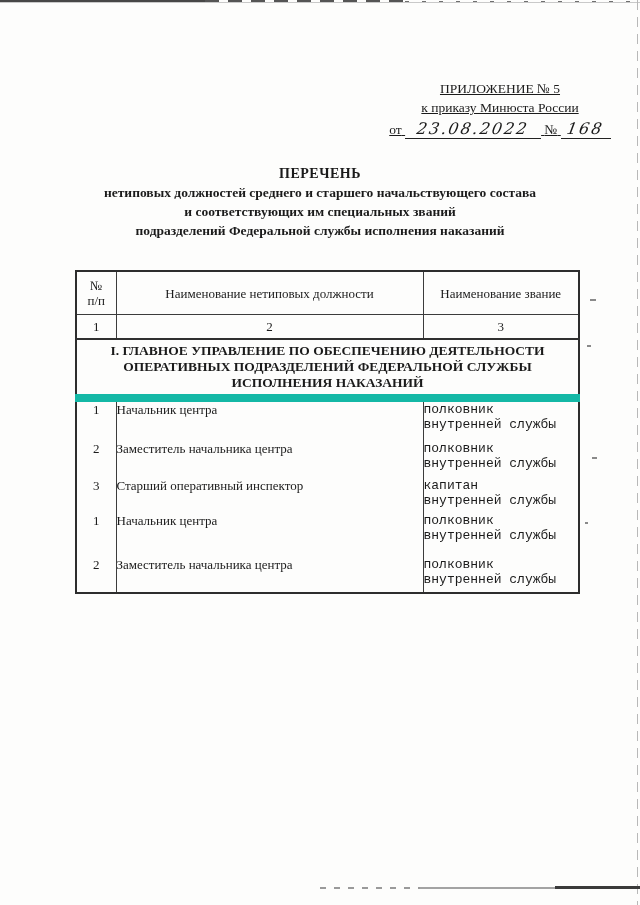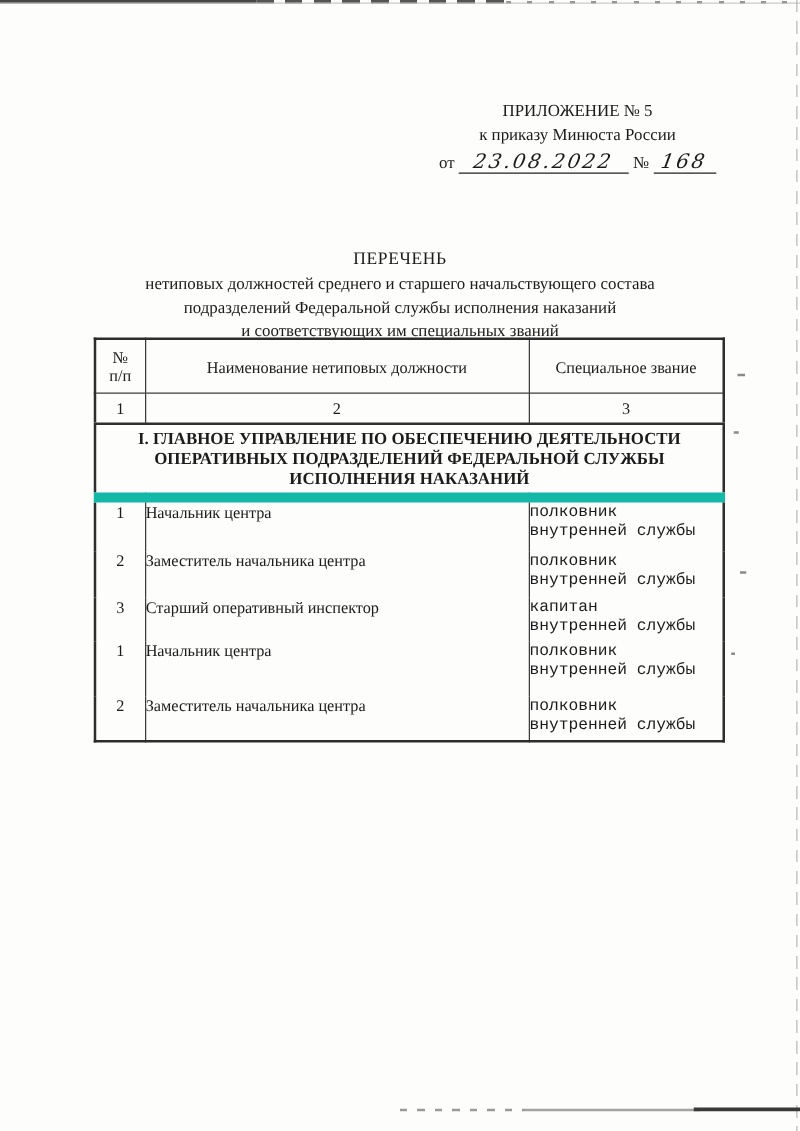--- a/index.html
+++ b/index.html
@@ -25,38 +25,38 @@
     background:repeating-linear-gradient(90deg,#9a9a9a 0 6px,transparent 6px 14px);}
   .art-bottom-b{left:420px;top:887px;width:140px;height:2px;background:#a3a3a3;}
   .art-bottom-c{left:555px;top:886px;width:85px;height:3px;background:#3a3a3a;}
   .speck{background:#8a8a8a;height:2px;}
   .speck1{left:590px;top:299px;width:6px;}
   .speck2{left:587px;top:345px;width:4px;}
   .speck3{left:592px;top:457px;width:5px;}
   .speck4{left:585px;top:522px;width:3px;}
   
   .appendix{
-    position:absolute;left:340px;top:79px;width:244px;
-    text-align:center;font-size:13.5px;line-height:19px;
+    position:absolute;left:378px;top:79px;width:244px;
+    text-align:center;font-size:13.5px;line-height:19px;text-decoration:underline;
   }
   .appendix .from-line{margin-top:1px;white-space:nowrap;}
   .uline{display:inline-block;border-bottom:1px solid #222;text-align:center;vertical-align:bottom;}
   .uline-date{width:136px;}
   .uline-num{width:50px;}
   .handwriting{
     display:inline-block;
     font-family:"DejaVu Serif",serif;font-style:italic;
     font-size:16px;letter-spacing:2px;
     transform:skewX(-10deg);
     position:relative;top:1px;
   }
   
   .doc-title{
     position:absolute;left:40px;top:164px;width:560px;
-    text-align:center;font-weight:normal;font-size:13.5px;line-height:19px;margin-top:34px;
+    text-align:center;font-weight:bold;font-size:13.5px;line-height:19px;
   }
   .doc-title .t1{font-size:14px;letter-spacing:0.5px;}
   
   table.doc{
     position:absolute;left:75px;top:270px;
     border-collapse:collapse;table-layout:fixed;
     width:503px;font-size:13px;
   }
   table.doc{border:2px solid #2d2d2d;}
   table.doc td,table.doc th{
@@ -109,39 +109,39 @@
       <span>от</span>
       <span class="uline uline-date"><span class="handwriting">23.08.2022</span></span>
       <span>№</span>
       <span class="uline uline-num"><span class="handwriting">168</span></span>
     </div>
   </div>
 
   <div class="doc-title">
     <div class="t1">ПЕРЕЧЕНЬ</div>
     <div>нетиповых должностей среднего и старшего начальствующего состава</div>
+    <div>и соответствующих им специальных званий</div>
     <div>подразделений Федеральной службы исполнения наказаний</div>
-    <div>и соответствующих им специальных званий</div>
   </div>
 
   <table class="doc">
     <colgroup>
         <col style="width:40px">
         <col style="width:307px">
         <col style="width:156px">
       </colgroup>
 
     <tbody>
         <tr class="hdr">
       <th>
         <div>№</div>
         <div>п/п</div>
       </th>
       <th>Наименование нетиповых должности</th>
-      <th>Специальное звание</th>
+      <th>Наименование звание</th>
     </tr>
 
     <tr class="nums">
       <td>1</td>
       <td>2</td>
       <td>3</td>
     </tr>
 
     <tr class="section-row sec1">
       <td colspan="3">

